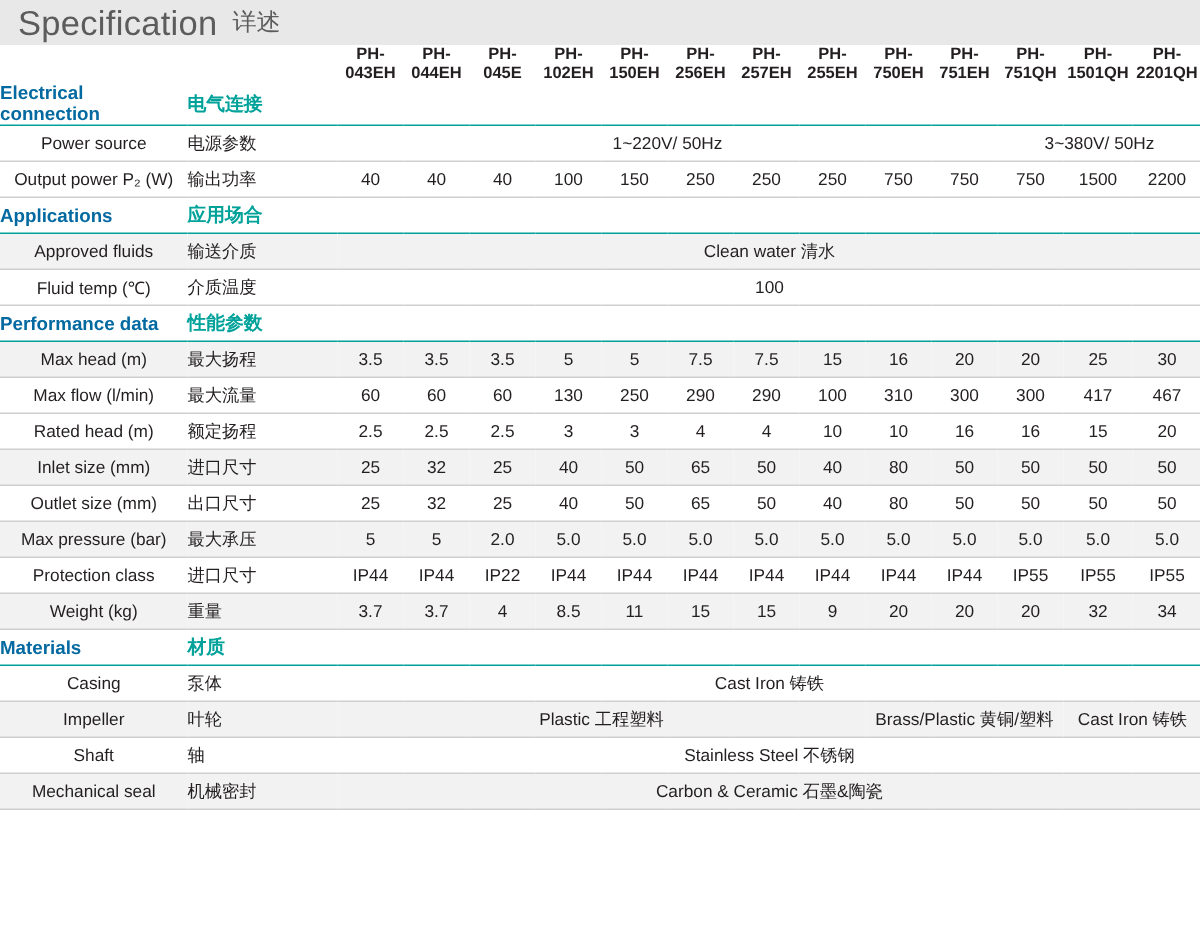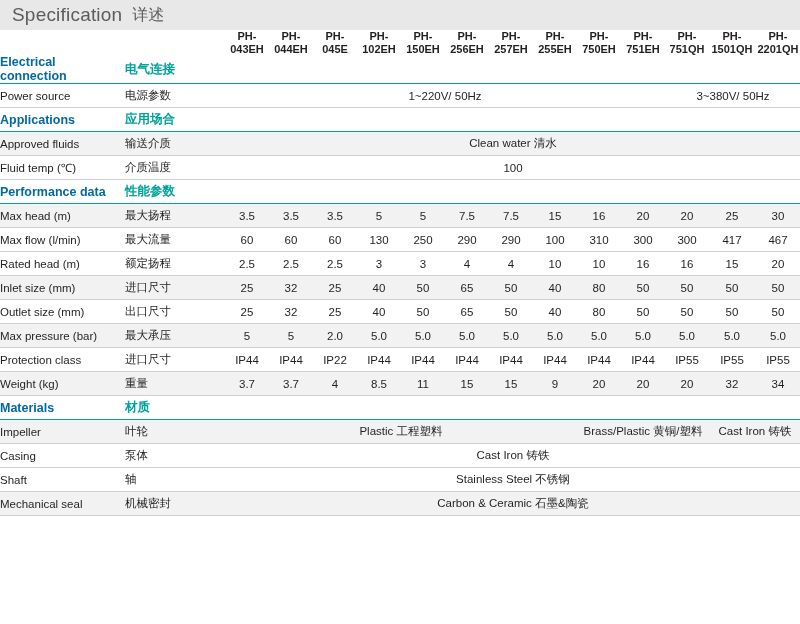--- a/index.html
+++ b/index.html
@@ -22,21 +22,21 @@
   
   .title-bar {
     height: 30px;
     background: #e8e8e8;
     display: flex;
     align-items: center;
     padding-left: 12px;
     box-sizing: border-box;
   }
   .title-bar .t-en {
-    font-size: 19px;
+    font-size: 23px;
     color: #5c5c5c;
     letter-spacing: .2px;
   }
   .title-bar .t-cn {
     font-size: 16px;
     color: #5c5c5c;
     margin-left: 10px;
   }
   table.spec {
     width: 800px;
@@ -54,21 +54,21 @@
   tr.row > td {
     border-bottom: 1px solid #cfcfcf;
   }
   tr.section > td {
     border-bottom: 1px solid #00a29a;
   }
   
   td.lbl-en {
     width: 125px;
     padding-left: 6px;
-    text-align: left;
+    text-align: center;
     white-space: nowrap;
   }
   td.lbl-cn {
     width: 100px;
     padding-left: 10px;
     text-align: left;
     white-space: nowrap;
   }
   td.val {
     text-align: center;
@@ -161,20 +161,37 @@
       </tr>
 
       <tr class="row">
         <td class="lbl-en">Power source</td>
         <td class="lbl-cn">电源参数</td>
         <td class="val" colspan="10">1~220V/ 50Hz</td>
         <td class="val" colspan="3">3~380V/ 50Hz</td>
       </tr>
 
 
+      <tr class="row">
+        <td class="lbl-en">Output power P₂ (W)</td>
+        <td class="lbl-cn">输出功率</td>
+        <td class="val">40</td>
+        <td class="val">40</td>
+        <td class="val">40</td>
+        <td class="val">100</td>
+        <td class="val">150</td>
+        <td class="val">250</td>
+        <td class="val">250</td>
+        <td class="val">250</td>
+        <td class="val">750</td>
+        <td class="val">750</td>
+        <td class="val">750</td>
+        <td class="val">1500</td>
+        <td class="val">2200</td>
+      </tr>
 
       <tr class="section">
         <td class="sec-en">Applications</td>
         <td class="sec-cn">应用场合</td>
         <td class="sec-fill" colspan="13"></td>
       </tr>
 
       <tr class="row row-alt">
         <td class="lbl-en">Approved fluids</td>
         <td class="lbl-cn">输送介质</td>
@@ -337,35 +354,35 @@
         <td class="val">32</td>
         <td class="val">34</td>
       </tr>
 
       <tr class="section">
         <td class="sec-en">Materials</td>
         <td class="sec-cn">材质</td>
         <td class="sec-fill" colspan="13"></td>
       </tr>
 
+      <tr class="row">
+        <td class="lbl-en">Casing</td>
+        <td class="lbl-cn">泵体</td>
+        <td class="val" colspan="13">Cast Iron  铸铁</td>
+      </tr>
+
       <tr class="row row-alt">
         <td class="lbl-en">Impeller</td>
         <td class="lbl-cn">叶轮</td>
         <td class="val" colspan="8">Plastic  工程塑料</td>
         <td class="val" colspan="3">Brass/Plastic 黄铜/塑料</td>
         <td class="val" colspan="2">Cast Iron 铸铁</td>
       </tr>
 
       <tr class="row">
-        <td class="lbl-en">Casing</td>
-        <td class="lbl-cn">泵体</td>
-        <td class="val" colspan="13">Cast Iron  铸铁</td>
-      </tr>
-
-      <tr class="row">
         <td class="lbl-en">Shaft</td>
         <td class="lbl-cn">轴</td>
         <td class="val" colspan="13">Stainless Steel  不锈钢</td>
       </tr>
 
       <tr class="row row-alt">
         <td class="lbl-en">Mechanical seal</td>
         <td class="lbl-cn">机械密封</td>
         <td class="val" colspan="13">Carbon &amp; Ceramic  石墨&amp;陶瓷</td>
       </tr>

